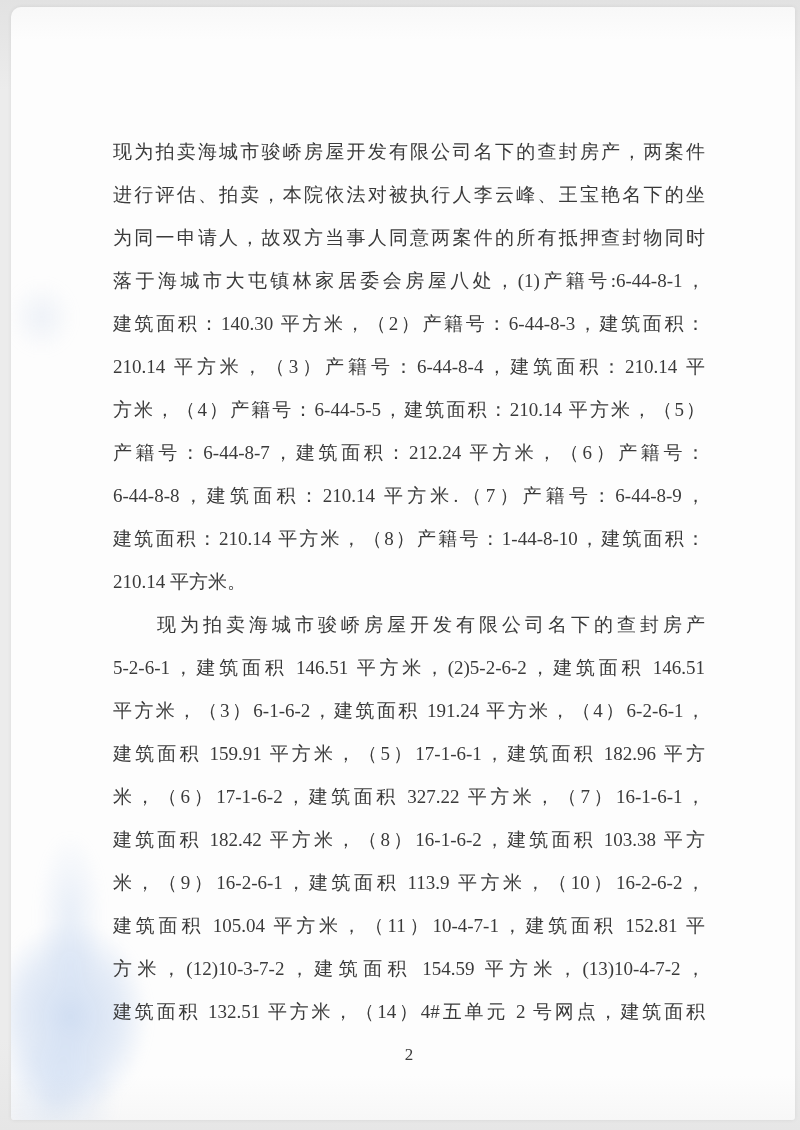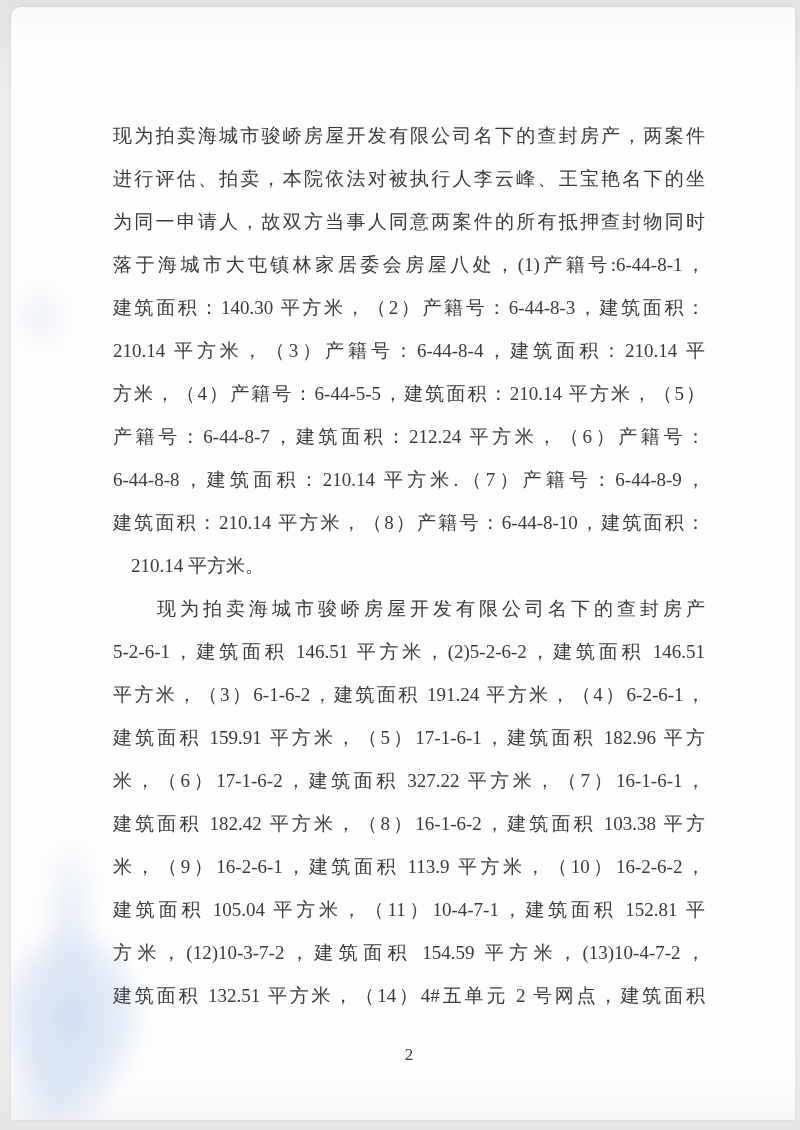--- a/index.html
+++ b/index.html
@@ -32,39 +32,38 @@
       radial-gradient(ellipse 40% 30% at 45% 85%, rgba(162,190,232,0.25) 0%, rgba(190,210,240,0) 72%);
     filter: blur(5px);
   }
   .stain-small {
     left: -10px; top: 255px; width: 90px; height: 110px;
     background: radial-gradient(ellipse 50% 45% at 45% 50%, rgba(185,202,230,0.22) 0%, rgba(200,215,238,0) 72%);
     filter: blur(6px);
   }
   .doc-body {
     position: absolute;
-    left: 102px; top: 107px;   
+    left: 102px; top: 123px;   
     width: 592px;
     color: #3a3a3a;
   }
   .line {
     height: 43px;
     line-height: 43px;
     font-size: 19px;
     letter-spacing: 0;
     text-align: justify;
     text-align-last: justify;
     text-justify: inter-character;
     overflow: hidden;
     white-space: normal;
   }
   .line.end {
     text-align: right;
     text-align-last: left;
-    margin-left: 18px;
   }
   .line.indent {
     padding-left: 44px;
   }
   .page-number {
     position: absolute;
     left: 102px; top: 1038px;
     width: 592px;
     text-align: center;
     font-size: 17px;
@@ -83,21 +82,21 @@
     <div class="doc-body" id="doc-lines">
         <div class="line">现为拍卖海城市骏峤房屋开发有限公司名下的查封房产，两案件</div>
         <div class="line">进行评估、拍卖，本院依法对被执行人李云峰、王宝艳名下的坐</div>
         <div class="line">为同一申请人，故双方当事人同意两案件的所有抵押查封物同时</div>
         <div class="line">落于海城市大屯镇林家居委会房屋八处，(1)产籍号:6-44-8-1，</div>
         <div class="line">建筑面积：140.30 平方米，（2）产籍号：6-44-8-3，建筑面积：</div>
         <div class="line">210.14 平方米，（3）产籍号：6-44-8-4，建筑面积：210.14 平</div>
         <div class="line">方米，（4）产籍号：6-44-5-5，建筑面积：210.14 平方米，（5）</div>
         <div class="line">产籍号：6-44-8-7，建筑面积：212.24 平方米，（6）产籍号：</div>
         <div class="line">6-44-8-8，建筑面积：210.14 平方米.（7）产籍号：6-44-8-9，</div>
-        <div class="line">建筑面积：210.14 平方米，（8）产籍号：6-44-8-10，建筑面积：</div>
+        <div class="line">建筑面积：210.14 平方米，（8）产籍号：1-44-8-10，建筑面积：</div>
         <div class="line end">210.14 平方米。</div>
         <div class="line indent">现为拍卖海城市骏峤房屋开发有限公司名下的查封房产</div>
         <div class="line">5-2-6-1，建筑面积 146.51 平方米，(2)5-2-6-2，建筑面积 146.51</div>
         <div class="line">平方米，（3）6-1-6-2，建筑面积 191.24 平方米，（4）6-2-6-1，</div>
         <div class="line">建筑面积 159.91 平方米，（5）17-1-6-1，建筑面积 182.96 平方</div>
         <div class="line">米，（6）17-1-6-2，建筑面积 327.22 平方米，（7）16-1-6-1，</div>
         <div class="line">建筑面积 182.42 平方米，（8）16-1-6-2，建筑面积 103.38 平方</div>
         <div class="line">米，（9）16-2-6-1，建筑面积 113.9 平方米，（10）16-2-6-2，</div>
         <div class="line">建筑面积 105.04 平方米，（11）10-4-7-1，建筑面积 152.81 平</div>
         <div class="line">方米，(12)10-3-7-2，建筑面积 154.59 平方米，(13)10-4-7-2，</div>

